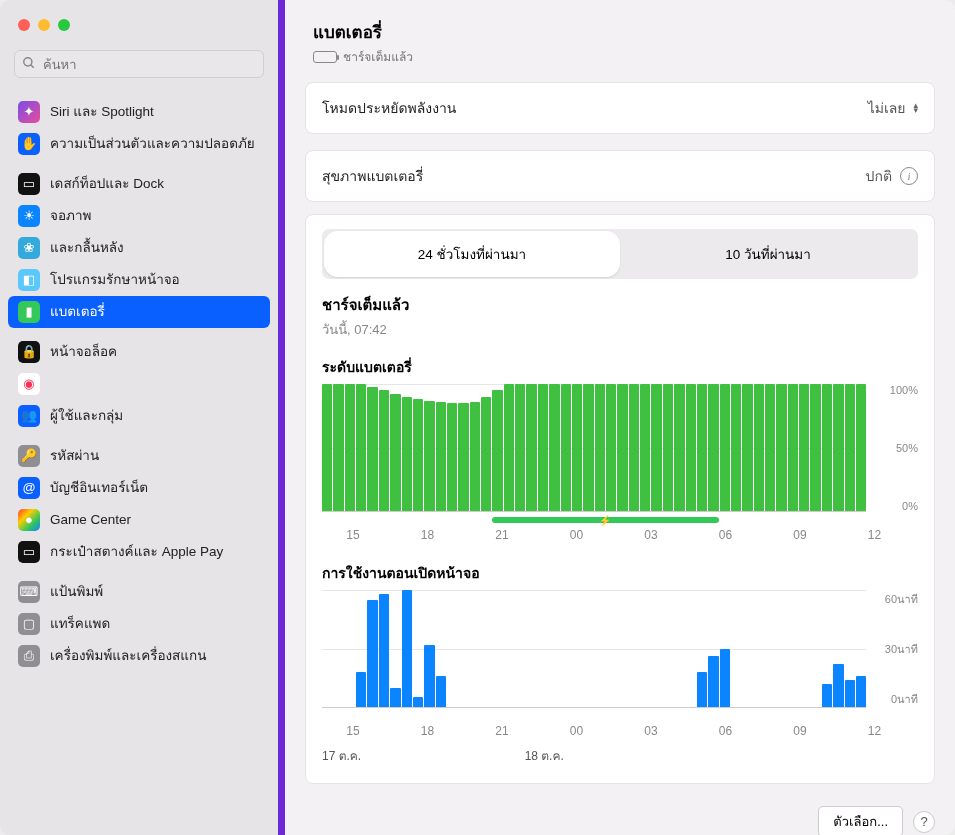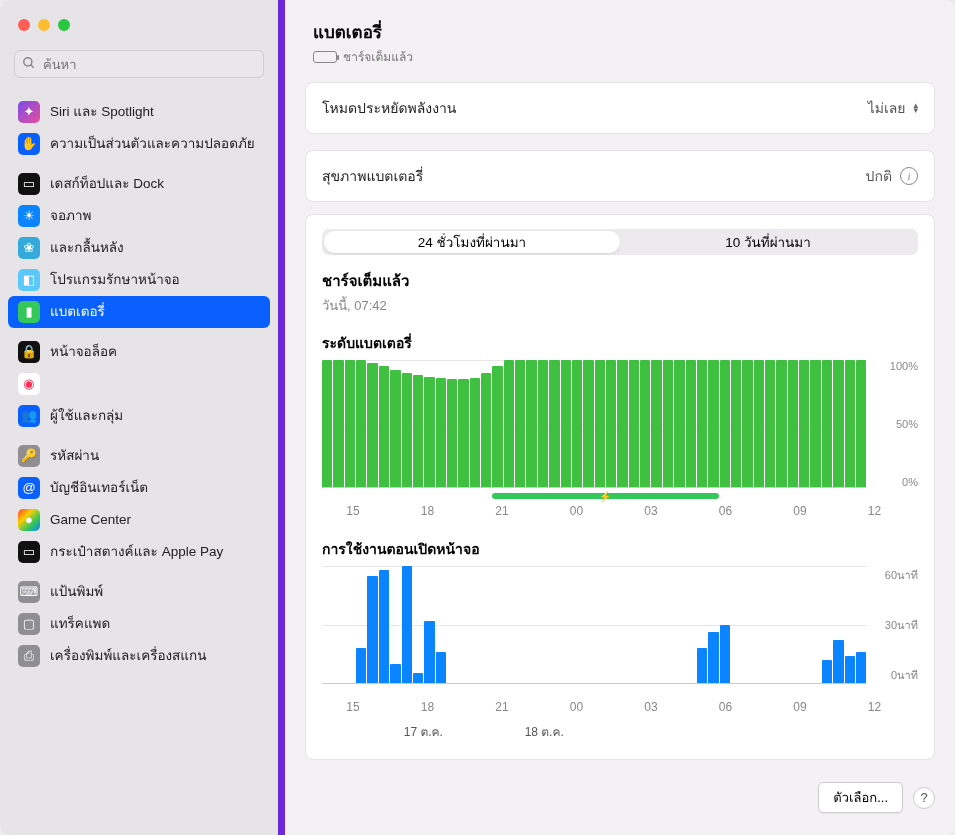--- a/index.html
+++ b/index.html
@@ -28,38 +28,38 @@
   .batt-ic .fill { background: #888; width: 100%; height: 100%; border-radius: 2px; }
   .card { background: #fff; border-radius: 8px; margin: 4px 20px 12px; border: 1px solid #e4e4e4; }
   .row { display: flex; align-items: center; justify-content: space-between; padding: 14px 16px; font-size: 14px; }
   .row .left { color: #222; }
   .row .right { display: flex; align-items: center; gap: 8px; color: #555; }
   .select { display: flex; align-items: center; gap: 4px; font-family: Liberation Serif, serif; }
   .chev { display: inline-flex; flex-direction: column; line-height: 5px; font-size: 9px; color: #666; }
   .info-ic { width: 18px; height: 18px; border: 1.3px solid #888; border-radius: 50%; display: flex; align-items: center; justify-content: center; font-size: 11px; color: #888; font-style: italic; font-family: Georgia, serif; }
   .chart-card { background: #fff; border-radius: 8px; margin: 0 20px 12px; border: 1px solid #e4e4e4; padding: 14px 16px 18px; }
   .seg { display: flex; background: #eceaec; border-radius: 7px; padding: 2px; margin-bottom: 14px; }
-  .seg-item { flex: 1; text-align: center; padding: 0 0; font-size: 13.5px; border-radius: 14px; cursor: default; }
+  .seg-item { flex: 1; text-align: center; padding: 12px 0; font-size: 13.5px; border-radius: 14px; cursor: default; }
   .seg-item.active { background: #fff; box-shadow: 0 1px 2px rgba(0,0,0,0.1); }
   .charge-info .t1 { font-size: 15px; font-weight: 600; }
   .charge-info .t2 { font-size: 13px; color: #888; margin-top: 2px; }
   .chart-title { font-size: 14px; font-weight: 600; margin: 16px 0 6px; }
   .chart { position: relative; height: 128px; display: flex; }
   .chart-body { flex: 1; position: relative; border-bottom: 1px solid #ccc; }
   .chart-y { width: 52px; display: flex; flex-direction: column; justify-content: space-between; font-size: 11px; color: #888; text-align: right; padding-left: 18px; }
   .grid-line { position: absolute; left: 0; right: 0; border-top: 1px solid #e6e6e6; }
   .bar-row { position: absolute; left: 0; right: 0; bottom: 0; height: 100%; display: flex; align-items: flex-end; gap: 1px; }
   .bar { flex: 1; background: #40c040; border-top-left-radius: 1px; border-top-right-radius: 1px; }
   .bar.blue { background: #0a84ff; }
   .charge-bar { position: absolute; bottom: -12px; height: 6px; background: #34c759; border-radius: 3px; display:flex; align-items:center; justify-content:center; }
   .bolt { color: #fff; font-size: 10px; }
   .x-axis { display: flex; margin-top: 16px; font-size: 12px; color: #888; position: relative; height: 18px; }
   .x-tick { position: absolute; transform: translateX(-50%); }
   .date-labels { display: flex; font-size: 12px; color: #555; margin-top: 4px; }
-  .date-labels span:first-child { width: 34%; text-align: center; }
+  .date-labels span:first-child { width: 34%; }
   .footer { display: flex; justify-content: flex-end; align-items: center; gap: 10px; padding: 10px 20px 16px; }
   .btn { background: #fff; border: 1px solid #ccc; border-radius: 5px; padding: 4px 14px; font-size: 13px; box-shadow: 0 1px 1px rgba(0,0,0,0.05); cursor: default; }
   .help { width: 22px; height: 22px; border-radius: 50%; background: #fff; border: 1px solid #ccc; font-size: 13px; color: #555; display: flex; align-items: center; justify-content: center; }
 </style>
 </head>
 <body>
 
 <div class="window">
   <aside class="sidebar">
     <div class="titlebar">

